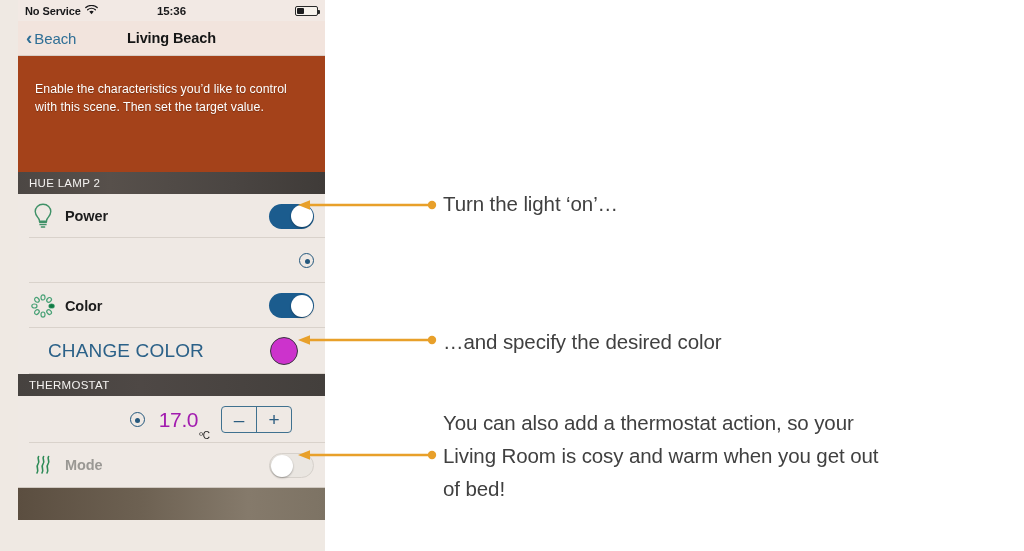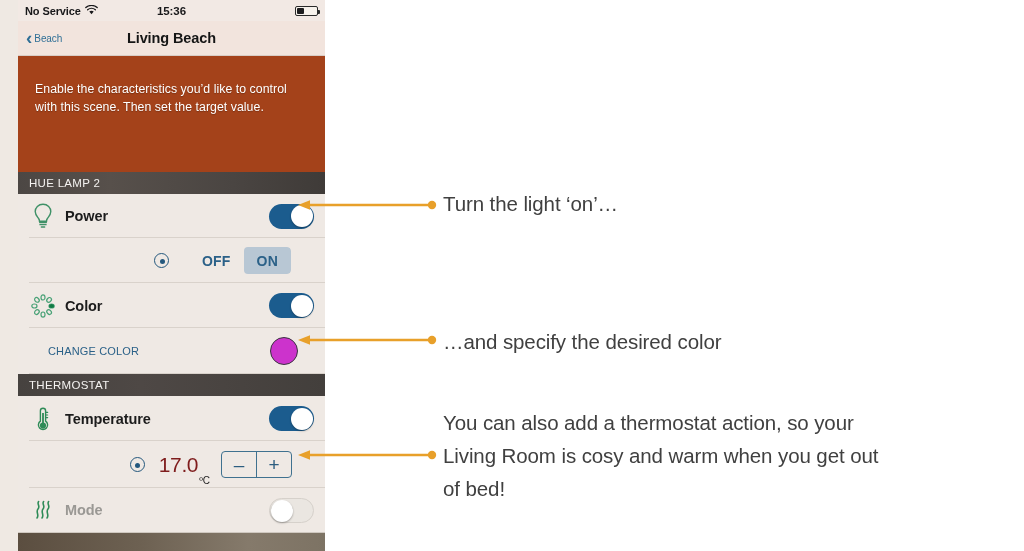--- a/index.html
+++ b/index.html
@@ -113,21 +113,21 @@
     color: #2f6f96;
     cursor: pointer;
   }
   .chev {
     font-size: 19px;
     line-height: 1;
     font-weight: 700;
     margin-top: -2px;
   }
   #back-label {
-    font-size: 10px;
+    font-size: 15px;
     letter-spacing: -0.1px;
   }
   #nav-title {
     position: absolute;
     left: 0; right: 0;
     text-align: center;
     font-size: 14.5px;
     font-weight: 700;
     color: #151515;
     letter-spacing: -0.1px;
@@ -284,38 +284,38 @@
     font-weight: 700;
     color: #2b6188;
     padding: 0 13px;
     letter-spacing: 0.2px;
     cursor: pointer;
   }
   .seg.selected { background: #b8c7d4; border-radius: 4px; }
 
   
   .link-text {
-    font-size: 11px;
+    font-size: 19px;
     color: #2b6188;
     letter-spacing: 0.15px;
     cursor: pointer;
   }
   .color-swatch {
     width: 28px; height: 28px;
     border-radius: 50%;
     background: #cc33cc;
     border: 1.6px solid #3a3540;
     box-sizing: border-box;
     cursor: pointer;
   }
 
   
   .temp-value {
     font-size: 21px;
-    color: #7f1d1d;
+    color: #a21caf;
     letter-spacing: -0.4px;
     margin-left: 14px;
   }
   .temp-unit {
     font-size: 10px;
     color: #1d1d1d;
     margin-left: 1px;
     vertical-align: top;
     position: relative;
     top: 16px;
@@ -410,24 +410,20 @@
     <span class="row-label">Power</span>
     <span class="spacer"></span>
     <span class="switch on">
         <span class="knob"></span>
       </span>
   </div>
 
   <div class="detail-row sep" style="height:45px">
     <span class="spacer"></span>
     <span class="mini-dial"></span>
-    <span class="segmented" style="margin-left:20px;margin-right:23px">
-      <span class="seg">OFF</span>
-      <span class="seg selected">ON</span>
-    </span>
   </div>
 
   <div class="row sep" style="height:45px">
     <span class="row-icon">
       <svg width="24" height="24" viewBox="0 0 24 24">
         <g fill="none" stroke="#4aa277" stroke-width="1.2">
           <ellipse cx="12" cy="3.4" rx="2.0" ry="2.6"></ellipse>
           <ellipse cx="18.1" cy="5.9" rx="2.0" ry="2.6" transform="rotate(45 18.1 5.9)"></ellipse>
           <ellipse cx="20.6" cy="12" rx="2.6" ry="2.0"></ellipse>
           <ellipse cx="18.1" cy="18.1" rx="2.0" ry="2.6" transform="rotate(-45 18.1 18.1)"></ellipse>
@@ -447,35 +443,20 @@
   </div>
 
   <div class="detail-row sep" style="height:46px">
     <span class="link-text" style="margin-left:19px">CHANGE COLOR</span>
     <span class="spacer"></span>
     <span class="color-swatch" style="margin-right:16px"></span>
   </div>
 
   <div class="section-header" id="sec-thermo">THERMOSTAT</div>
 
-  <div class="row sep" style="height:45px">
-    <span class="row-icon">
-      <svg width="16" height="26" viewBox="0 0 16 26">
-        <path d="M8 2.2 a2.6 2.6 0 0 1 2.6 2.6 v10.4 a4.6 4.6 0 1 1 -5.2 0 V4.8 A2.6 2.6 0 0 1 8 2.2 z" fill="none" stroke="#2e8b57" stroke-width="1.4"></path>
-        <circle cx="8" cy="19.6" r="3.1" fill="#2e8b57"></circle>
-        <rect x="7.1" y="7" width="1.8" height="11" fill="#2e8b57"></rect>
-        <path d="M10.7 6.4 h2 M10.7 9 h2 M10.7 11.6 h2" stroke="#2e8b57" stroke-width="1.1" stroke-linecap="round"></path>
-      </svg>
-    </span>
-    <span class="row-label">Temperature</span>
-    <span class="spacer"></span>
-    <span class="switch on">
-        <span class="knob"></span>
-      </span>
-  </div>
 
   <div class="detail-row sep" style="height:47px">
     <span class="spacer"></span>
     <span class="mini-dial"></span>
     <span class="temp-value">17.0</span>
     <span class="temp-unit">ºC</span>
     <span class="stepper" style="margin-left:11px;margin-right:22px">
       <span class="step-btn minus">–</span>
       <span class="step-btn plus">+</span>
     </span>

